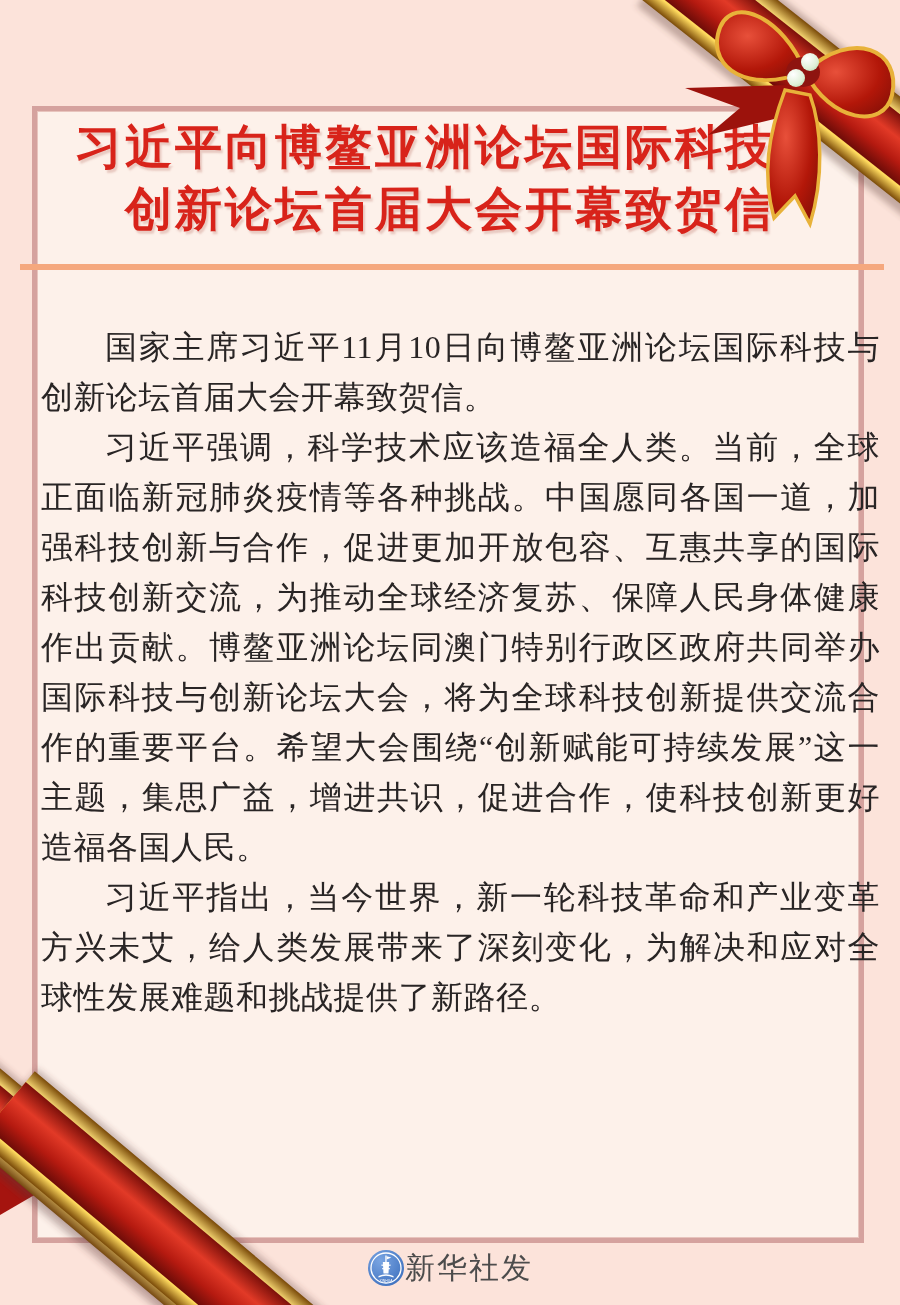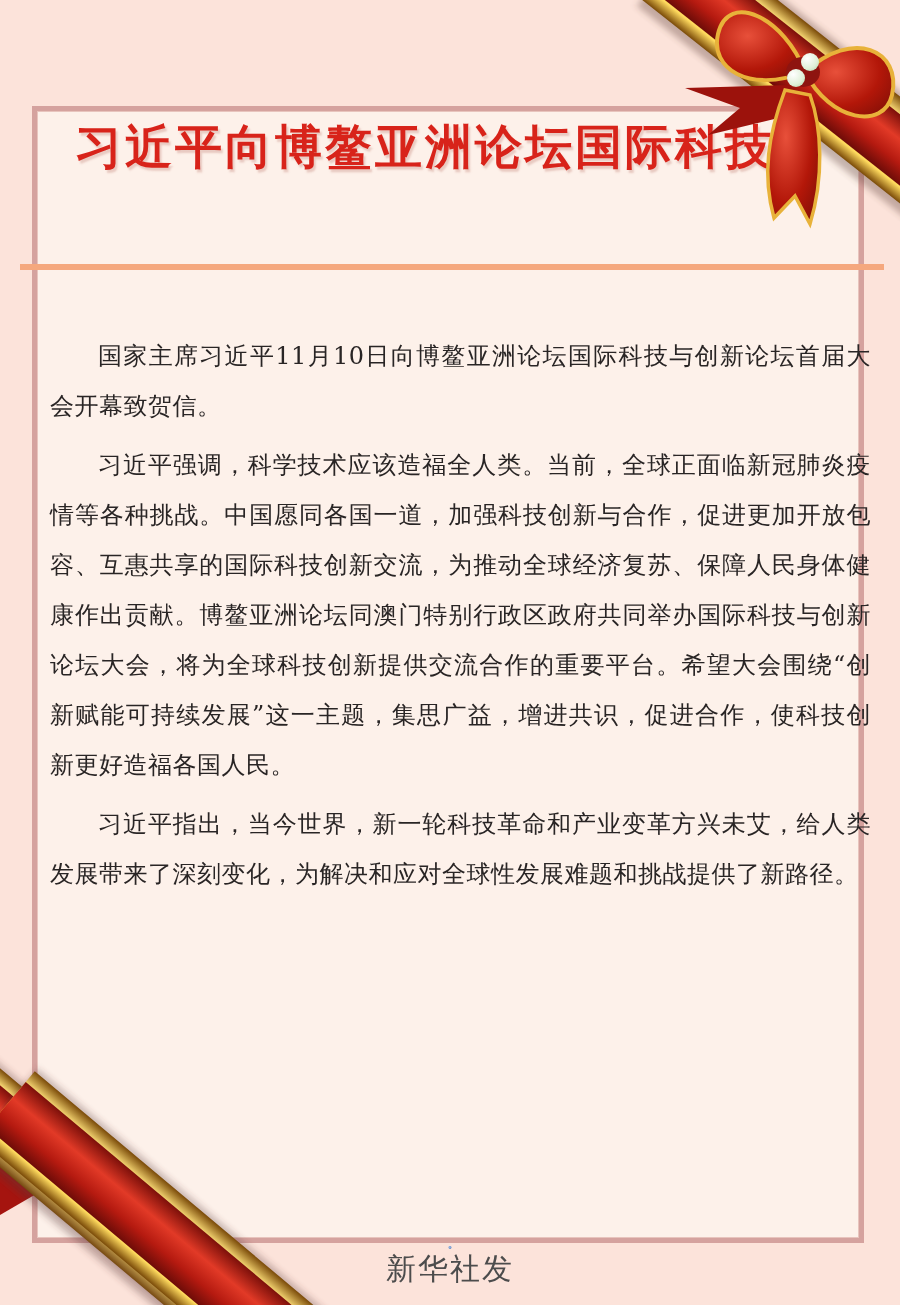--- a/index.html
+++ b/index.html
@@ -26,46 +26,48 @@
   .divider{
     position:absolute;left:20px;right:16px;top:264px;height:6px;
     background:#f5a87e;
   }
   .article{
     position:absolute;left:41px;right:20px;top:322px;
     color:#29२525;
     color:#292525;
   }
   .article p{
-    margin:9px;
+    margin:0;
     text-indent:2em;
-    font-size:24px;
+    font-size:32px;
     line-height:50px;
     text-align:justify;
     letter-spacing:0.5px;
+    font-family:Liberation Serif, serif;
   }
   .footer{
     position:absolute;left:0;right:0;top:1246px;height:44px;
-    display:flex;align-items:center;justify-content:center;gap:0;flex-direction:column;
+    display:flex;align-items:center;justify-content:center;gap:0;
   }
   .footer .credit{
     font-family:"Liberation Sans","DejaVu Sans",sans-serif;
     font-size:30px;color:#4c4c4c;letter-spacing:2px;
   }
   .deco{position:absolute;pointer-events:none;}
   .deco.bow{top:0;right:0;}
   .deco.corner{left:0;top:1055px;}
 </style>
 </head>
 <body>
 
 <div class="card"></div>
 
 <div class="title">
   <div>习近平向博鳌亚洲论坛国际科技与</div>
+  <div>创新论坛首届大会开幕致贺信</div>
 </div>
 
 <div class="divider"></div>
 
 <div class="article">
   <p>国家主席习近平11月10日向博鳌亚洲论坛国际科技与创新论坛首届大会开幕致贺信。</p>
   <p>习近平强调，科学技术应该造福全人类。当前，全球正面临新冠肺炎疫情等各种挑战。中国愿同各国一道，加强科技创新与合作，促进更加开放包容、互惠共享的国际科技创新交流，为推动全球经济复苏、保障人民身体健康作出贡献。博鳌亚洲论坛同澳门特别行政区政府共同举办国际科技与创新论坛大会，将为全球科技创新提供交流合作的重要平台。希望大会围绕“创新赋能可持续发展”这一主题，集思广益，增进共识，促进合作，使科技创新更好造福各国人民。</p>
   <p>习近平指出，当今世界，新一轮科技革命和产业变革方兴未艾，给人类发展带来了深刻变化，为解决和应对全球性发展难题和挑战提供了新路径。</p>
 </div>
 

